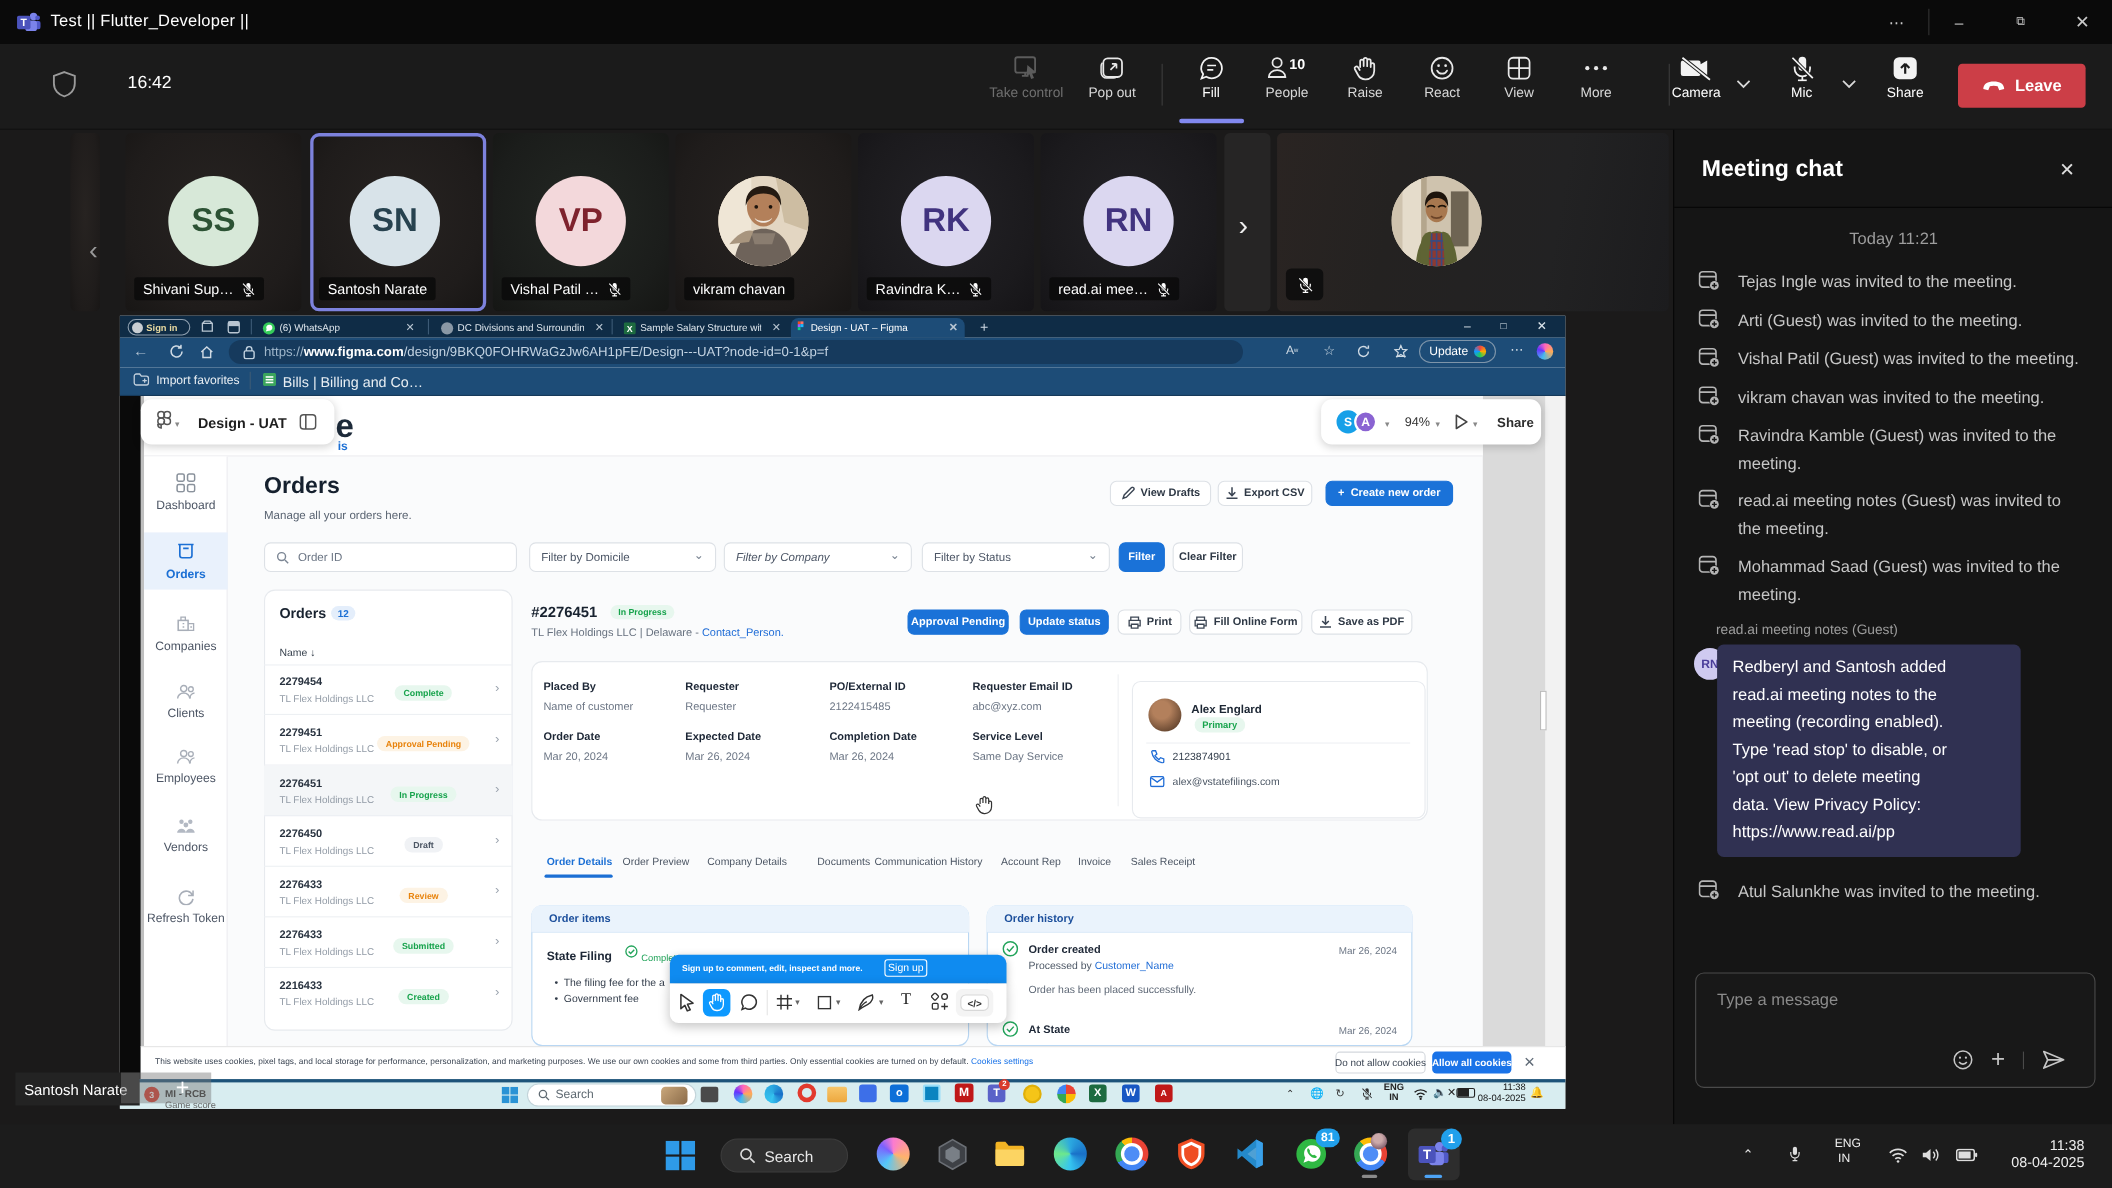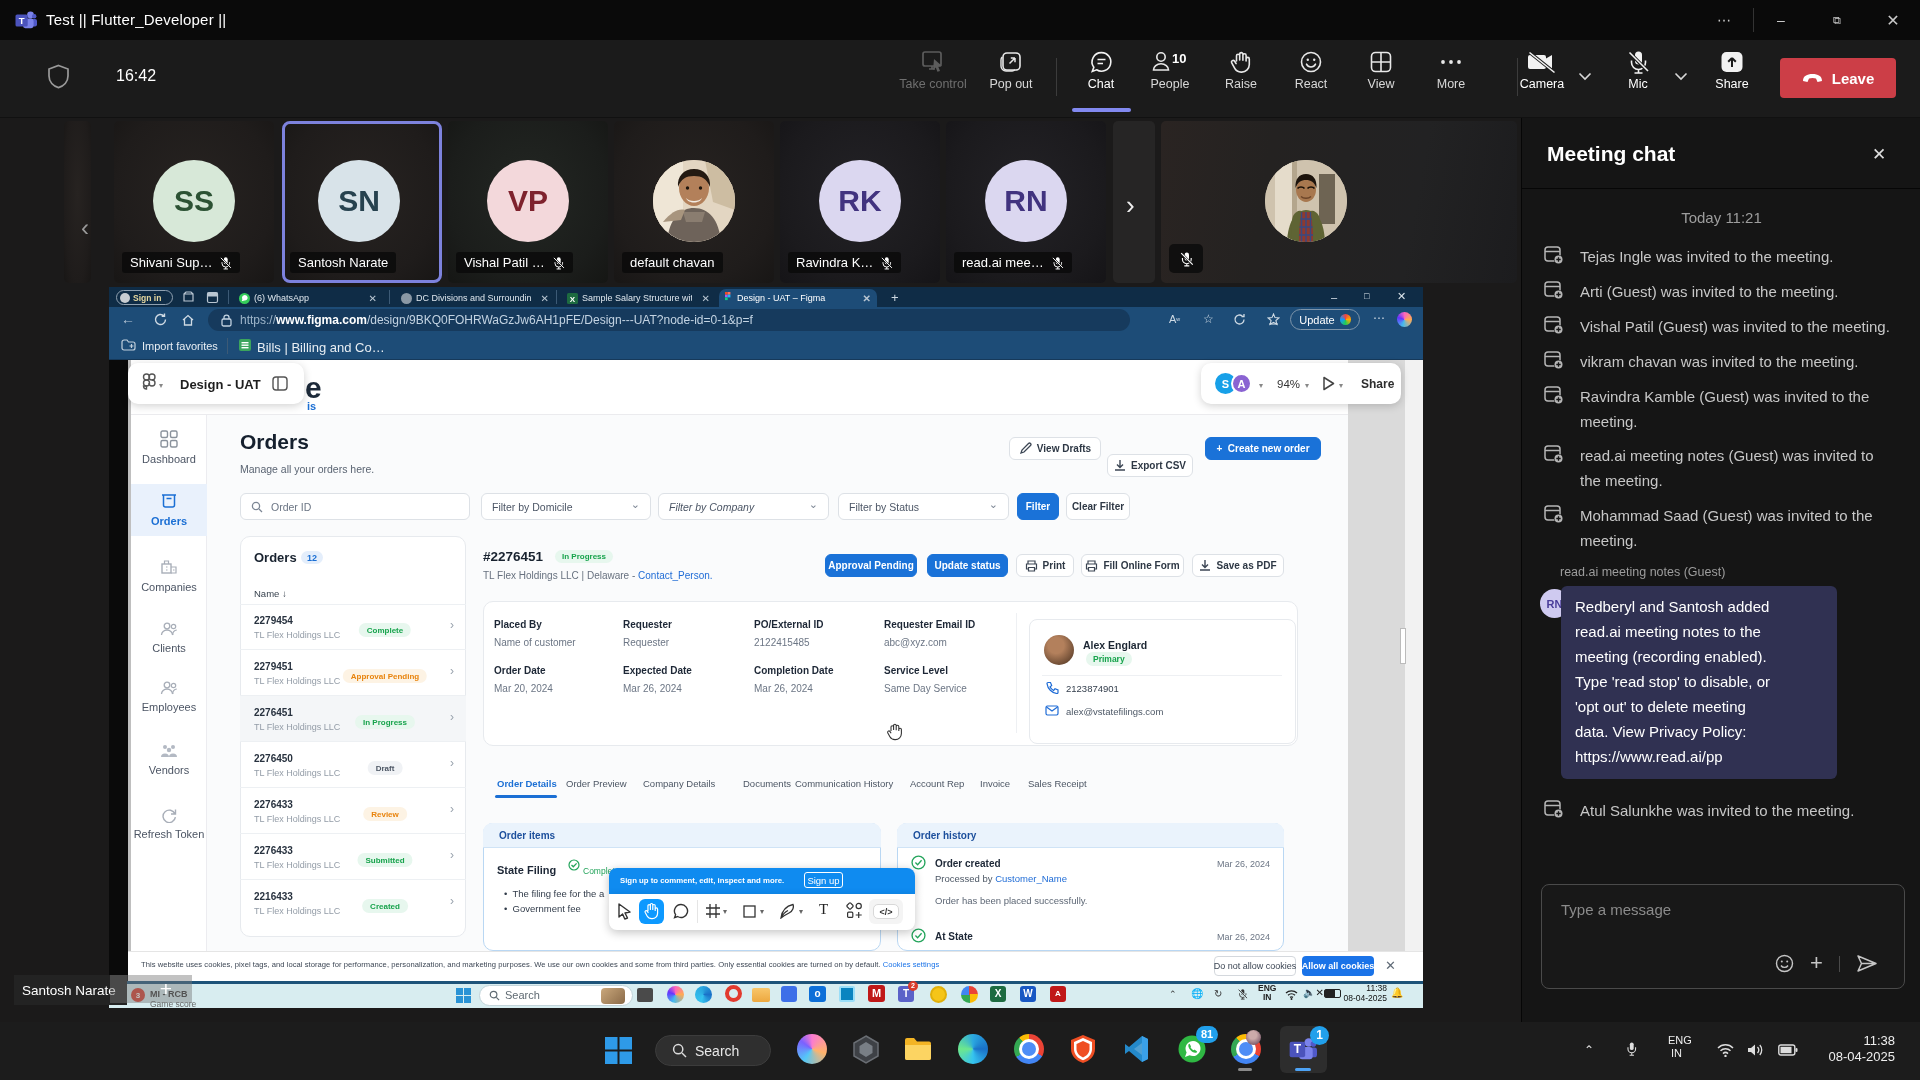--- a/index.html
+++ b/index.html
@@ -116,21 +116,21 @@
         <path d="M10.5 13.5 L16 8 M16 8 h-4.2 M16 8 v4.2" stroke="#e8e8e8" stroke-width="1.5" fill="none"></path>
       </svg>
   <span class="lab">Pop out</span>
 </div>
 <div class="tbdiv" style="left:1056px;"></div>
 <div class="tbitem" style="left:1053px;width:96px;color:#fff;">
   <svg width="25" height="24" viewBox="0 0 25 24">
         <path d="M12.5 2.6 a9.3 9.3 0 1 1 -4.9 17.2 l-4.3 1.6 1.5-4.1 a9.3 9.3 0 0 1 7.7 -14.7 Z" fill="none" stroke="#f2f2f2" stroke-width="1.6"></path>
         <path d="M8.5 9.5 h8 M8.5 13.5 h5.5" stroke="#f2f2f2" stroke-width="1.5"></path>
       </svg>
-  <span class="lab">Chat</span>
+  <span class="lab">Fill</span>
 </div>
 <div class="tbitem" style="left:1122px;width:96px;">
   <svg width="44" height="24" viewBox="0 0 44 24">
         <circle cx="13" cy="7" r="4.2" fill="none" stroke="#e8e8e8" stroke-width="1.6"></circle>
         <path d="M5.5 20 a7.5 6.2 0 0 1 15 0 Z" fill="none" stroke="#e8e8e8" stroke-width="1.6"></path>
         <text x="24" y="13" fill="#fff" font-size="13" font-weight="bold" font-family="Liberation Sans">10</text>
       </svg>
   <span class="lab">People</span>
 </div>
 <div class="tbitem" style="left:1193px;width:96px;">
@@ -243,21 +243,21 @@
         <path d="M14 82 C16 58 28 48 41 48 C56 48 66 60 68 82 Z" fill="#6e635a"></path>
         <path d="M30 52 h22 l-3 10 h-16 Z" fill="#8a7d70"></path>
         <path d="M41 12 C50 12 56 19 56 28 C56 38 49 46 41 46 C33 46 26 38 26 28 C26 19 32 12 41 12 Z" fill="#b3805a"></path>
         <path d="M25 27 C24 16 31 9 41 9 C51 9 58 16 57 27 C54 19 49 16 41 16 C33 16 28 19 25 27 Z" fill="#241a12"></path>
         <circle cx="34.5" cy="28" r="1.7" fill="#1d140d"></circle>
             <circle cx="47.5" cy="28" r="1.7" fill="#1d140d"></circle>
         <path d="M33 38 C36 42 46 42 49 38 C47 44 35 44 33 38 Z" fill="#f2ebe2"></path>
         <path d="M10 62 C18 52 26 48 32 50 L28 60 Z" fill="#a8957e"></path>
       </svg>
     </div>
-    <div class="nlabel">default chavan</div>
+    <div class="nlabel">vikram chavan</div>
   </div>
 
   <div class="tile" style="left:780px;width:160px;background:radial-gradient(ellipse at 50% 45%, #232226 0%, #1b1a1d 70%, #151417 100%);">
     <div class="avatar" style="background:#dbd7f0;color:#41337f;">RK</div>
     <div class="nlabel">Ravindra K…
       <svg width="13" height="14" viewBox="0 0 24 24">
             <rect x="9" y="1.5" width="7" height="13" rx="3.5" fill="#fff"></rect>
             <path d="M5.5 10.5 v2 a7 7 0 0 0 14 0 v-2 M12.5 19.5 v3.5 M8.5 23 h8" fill="none" stroke="#fff" stroke-width="1.8"></path>
             <path d="M3 2 L22 21.5" stroke="#111" stroke-width="3.6"></path>
             <path d="M3.5 2.5 L22 21" stroke="#fff" stroke-width="1.8"></path>
@@ -505,21 +505,21 @@
   </div>
 
   <div class="abs" style="left:131px;top:143px;font-size:21px;font-weight:700;color:#15202e;">Orders</div>
   <div class="abs" style="left:131px;top:176px;font-size:10.5px;color:#5a6472;">Manage all your orders here.</div>
   <div class="btn2" style="left:900px;top:150px;width:92px;">
     <svg width="13" height="13" viewBox="0 0 13 13">
           <path d="M2 11 L3 8 L9.5 1.5 a1.4 1.4 0 0 1 2 2 L5 10 Z" fill="none" stroke="#3c4654" stroke-width="1.3"></path>
         </svg>
     View Drafts
   </div>
-  <div class="btn2" style="left:998px;top:150px;width:86px;margin-top:17px;">
+  <div class="btn2" style="left:998px;top:150px;width:86px;">
     <svg width="12" height="13" viewBox="0 0 12 13">
           <path d="M6 1 v7 M3 5.5 L6 8.5 L9 5.5 M1 11 h10" fill="none" stroke="#3c4654" stroke-width="1.4"></path>
         </svg>
     Export CSV
   </div>
   <div class="btn2" style="left:1096px;top:150px;width:116px;background:#1a72d8;border-color:#1a72d8;color:#fff;">+&nbsp; Create new order</div>
 
   <div class="inp" style="left:131px;top:206px;width:230px;">
     <svg width="12" height="12" viewBox="0 0 12 12">
           <circle cx="5" cy="5" r="3.6" fill="none" stroke="#7c8694" stroke-width="1.3"></circle>

